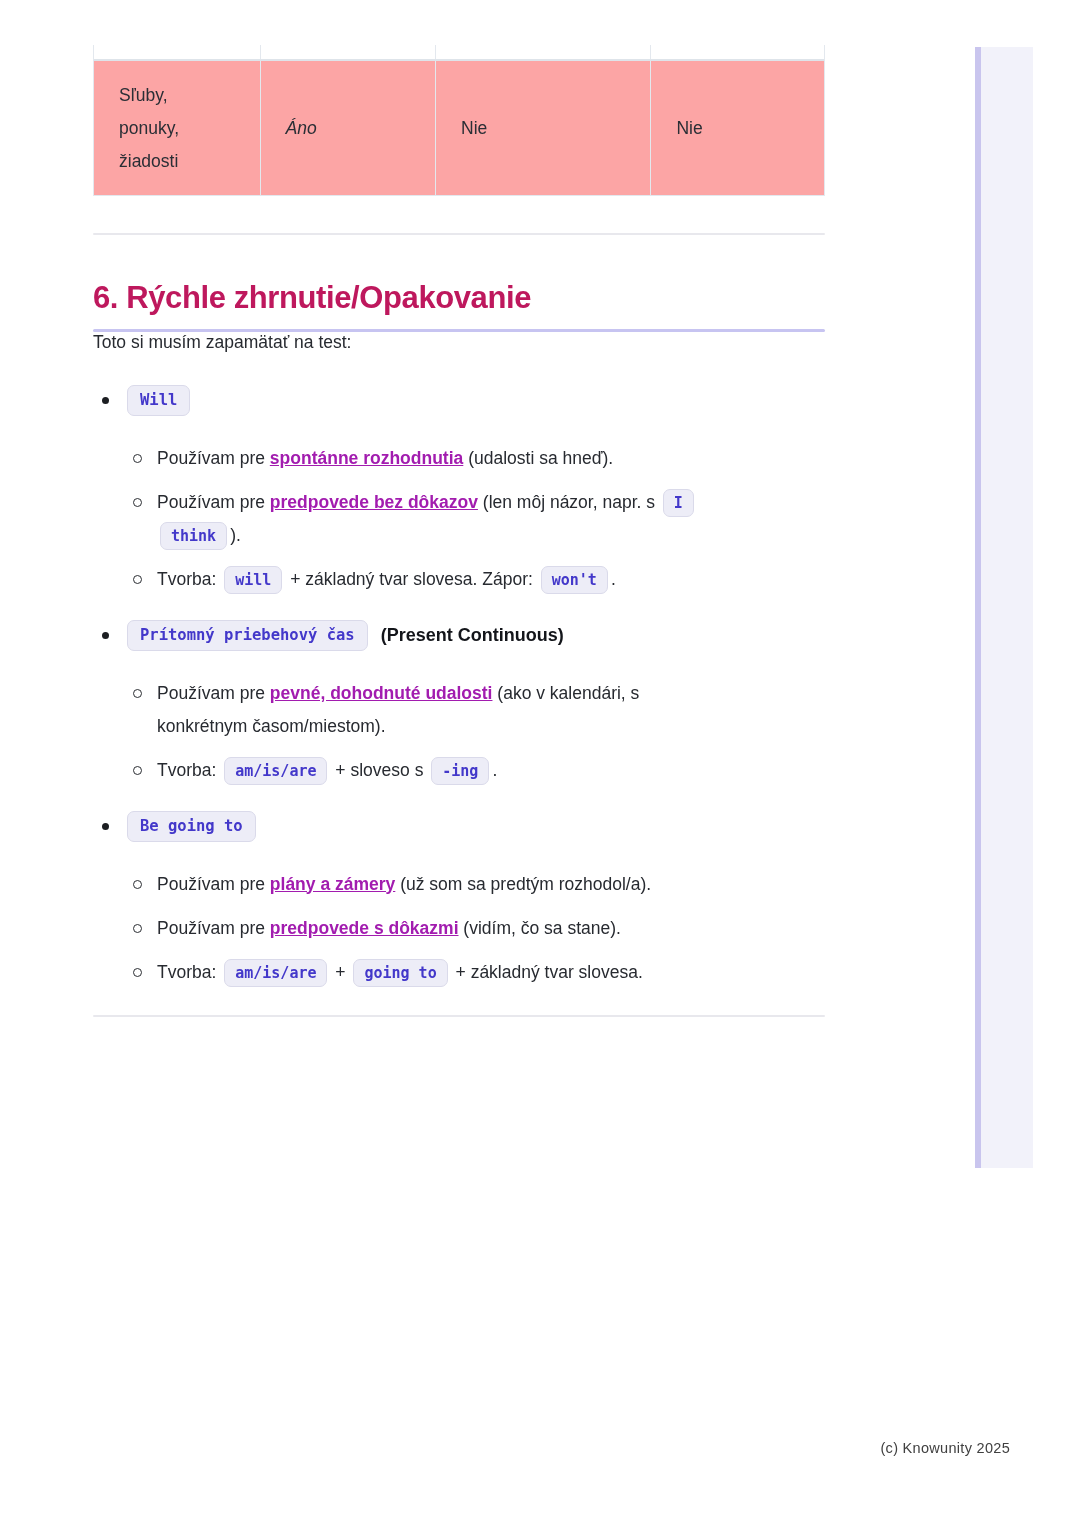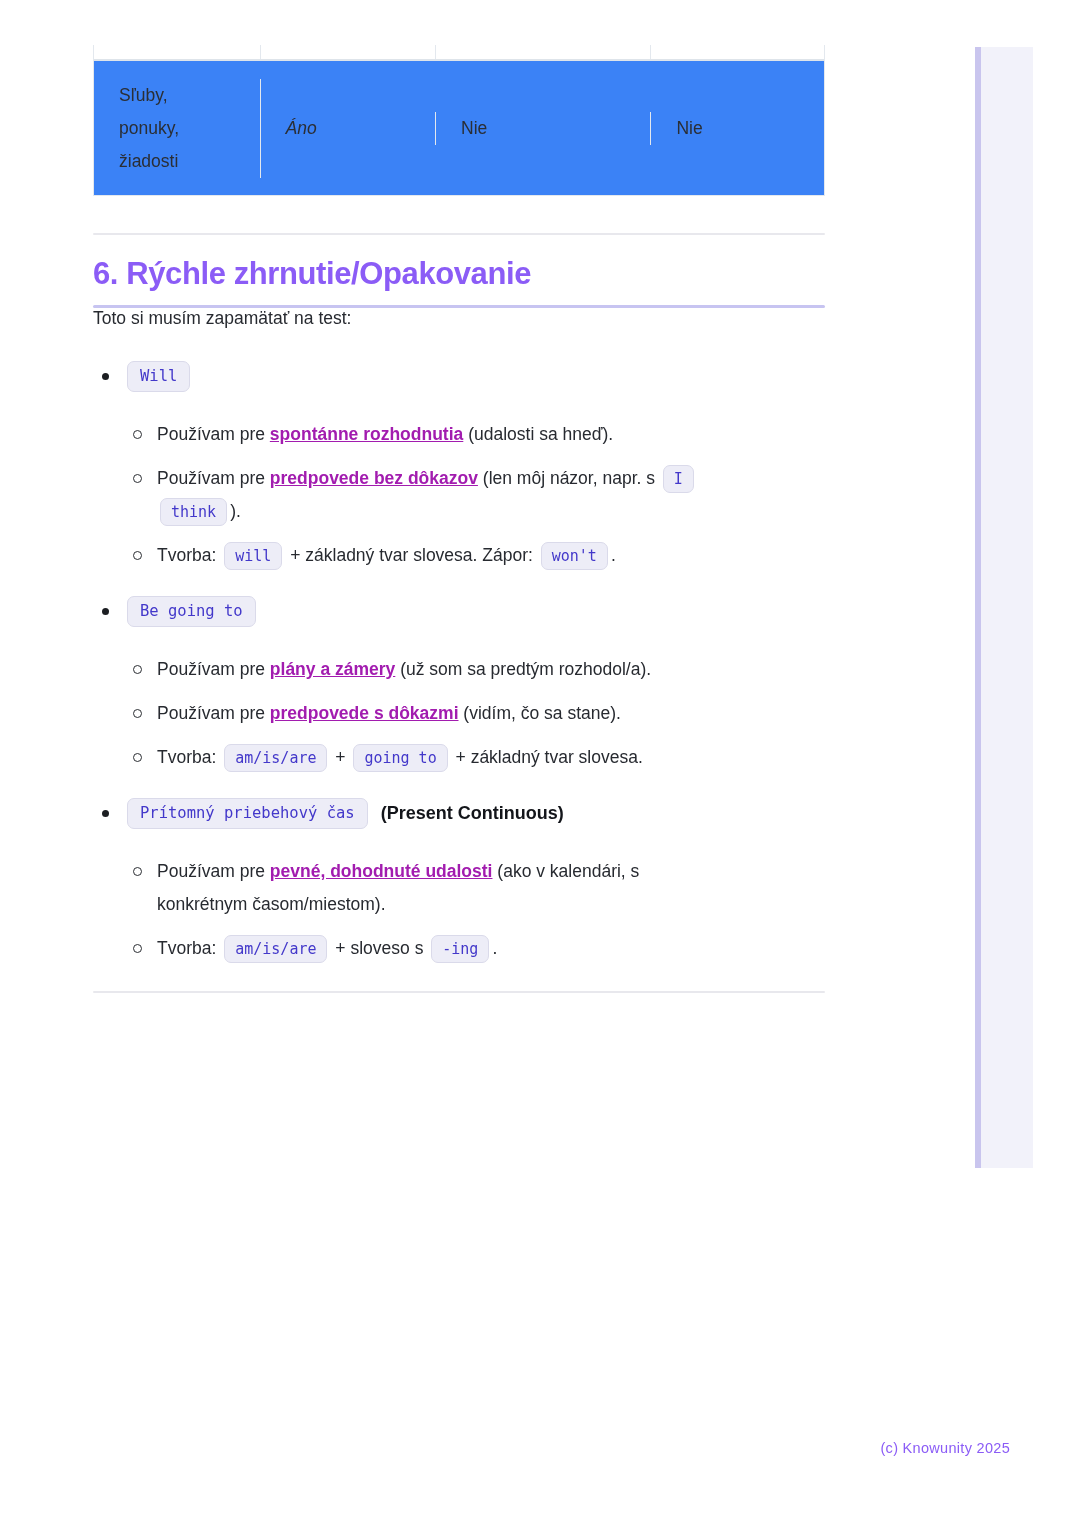--- a/index.html
+++ b/index.html
@@ -21,21 +21,21 @@
 
   
   .table-wrap {
     width: 732px;
     border-left: 1px solid #e3e8ee;
     border-right: 1px solid #e3e8ee;
     border-bottom: 1px solid #e3e8ee;
   }
   .t-row { display: flex; }
   .t-row-partial { height: 16px; background: #ffffff; border-bottom: 2px solid #dee4ea; }
-  .t-row-main { height: 134px; background: #3b82f6; align-items: center; }
+  .t-row-main { height: 134px; background: #fca5a5; }
   .t-cell {
     display: flex;
     align-items: center;
     padding-left: 25px;
     padding-right: 10px;
     font-size: 17.5px;
     line-height: 33px;
     color: #2a2e35;
     border-right: 1px solid #e3e8ee;
   }
@@ -46,25 +46,25 @@
   .t-col4 { width: 173px; }
   .cell-text-narrow { display: inline-block; max-width: 92px; }
 
   
   .divider { height: 2px; background: #e8e8ed; border-radius: 1px; }
   .divider-top { margin-top: 37px; }
   .divider-bottom { margin-top: 26px; }
 
   
   .heading {
-    margin-top: 20px;
+    margin-top: 44px;
     font-size: 31px;
     font-weight: 700;
     letter-spacing: -0.4px;
-    color: #8b5cf6;
+    color: #be185d;
     line-height: 1.25;
   }
   .heading-underline {
     margin-top: 11px;
     height: 3px;
     background: #c7c4f1;
     border-radius: 2px;
   }
   .intro {
     font-size: 17.5px;
@@ -87,21 +87,21 @@
     left: 9px;
     top: 12px;
     width: 7px;
     height: 7px;
     border-radius: 50%;
     background: #1c1e22;
   }
   .code-badge {
     display: inline-block;
     font-family: "DejaVu Sans Mono", "Liberation Mono", monospace;
-    font-weight: normal;
+    font-weight: bold;
     font-size: 15px;
     line-height: 1.35;
     color: #4338ca;
     background: #ededf7;
     border: 1px solid #dadaea;
     border-radius: 7px;
     padding: 3px 10px;
     margin: 0 3px;
     white-space: nowrap;
   }
@@ -148,21 +148,21 @@
     top: 47px;
     width: 52px;
     height: 1121px;
     background: #f2f2fa;
   }
   .footer {
     position: absolute;
     top: 1440px;
     right: 70px;
     font-size: 14.5px;
-    color: #8b5cf6;
+    color: #404040;
     letter-spacing: 0.3px;
   }
 </style>
 </head>
 <body>
 
 <div class="page">
   <div class="content">
 
     <div class="table-wrap">
@@ -197,39 +197,39 @@
           </div>
           <div class="sub-list">
             <div class="sub-item"><span class="circle-bullet"></span><span>Používam pre </span><strong>spontánne rozhodnutia</strong><span> (udalosti sa hneď).</span></div>
             <div class="sub-item"><span class="circle-bullet"></span><span>Používam pre </span><strong>predpovede bez dôkazov</strong><span> (len môj názor, napr. s </span><code class="code-badge">I</code><br><code class="code-badge">think</code><span>).</span></div>
             <div class="sub-item"><span class="circle-bullet"></span><span>Tvorba: </span><code class="code-badge">will</code><span> + základný tvar slovesa. Zápor: </span><code class="code-badge">won't</code><span>.</span></div>
           </div>
         </div>
         <div class="main-item">
           <div class="main-item-header">
             <span class="bullet-dot"></span>
+            <code class="code-badge main-badge">Prítomný priebehový čas</code>
+            <span class="badge-suffix">(Present Continuous)</span>
+          </div>
+          <div class="sub-list">
+            <div class="sub-item"><span class="circle-bullet"></span><span>Používam pre </span><strong>pevné, dohodnuté udalosti</strong><span> (ako v kalendári, s</span><br><span>konkrétnym časom/miestom).</span></div>
+            <div class="sub-item"><span class="circle-bullet"></span><span>Tvorba: </span><code class="code-badge">am/is/are</code><span> + sloveso s </span><code class="code-badge">-ing</code><span>.</span></div>
+          </div>
+        </div>
+        <div class="main-item">
+          <div class="main-item-header">
+            <span class="bullet-dot"></span>
             <code class="code-badge main-badge">Be going to</code>
           </div>
           <div class="sub-list">
             <div class="sub-item"><span class="circle-bullet"></span><span>Používam pre </span><strong>plány a zámery</strong><span> (už som sa predtým rozhodol/a).</span></div>
             <div class="sub-item"><span class="circle-bullet"></span><span>Používam pre </span><strong>predpovede s dôkazmi</strong><span> (vidím, čo sa stane).</span></div>
             <div class="sub-item"><span class="circle-bullet"></span><span>Tvorba: </span><code class="code-badge">am/is/are</code><span> + </span><code class="code-badge">going to</code><span> + základný tvar slovesa.</span></div>
           </div>
         </div>
-        <div class="main-item">
-          <div class="main-item-header">
-            <span class="bullet-dot"></span>
-            <code class="code-badge main-badge">Prítomný priebehový čas</code>
-            <span class="badge-suffix">(Present Continuous)</span>
-          </div>
-          <div class="sub-list">
-            <div class="sub-item"><span class="circle-bullet"></span><span>Používam pre </span><strong>pevné, dohodnuté udalosti</strong><span> (ako v kalendári, s</span><br><span>konkrétnym časom/miestom).</span></div>
-            <div class="sub-item"><span class="circle-bullet"></span><span>Tvorba: </span><code class="code-badge">am/is/are</code><span> + sloveso s </span><code class="code-badge">-ing</code><span>.</span></div>
-          </div>
-        </div>
       </div>
 
     <div class="divider divider-bottom"></div>
   </div>
 
   <div class="side-line"></div>
   <div class="side-panel"></div>
 
   <div class="footer">(c) Knowunity 2025</div>
 </div>

